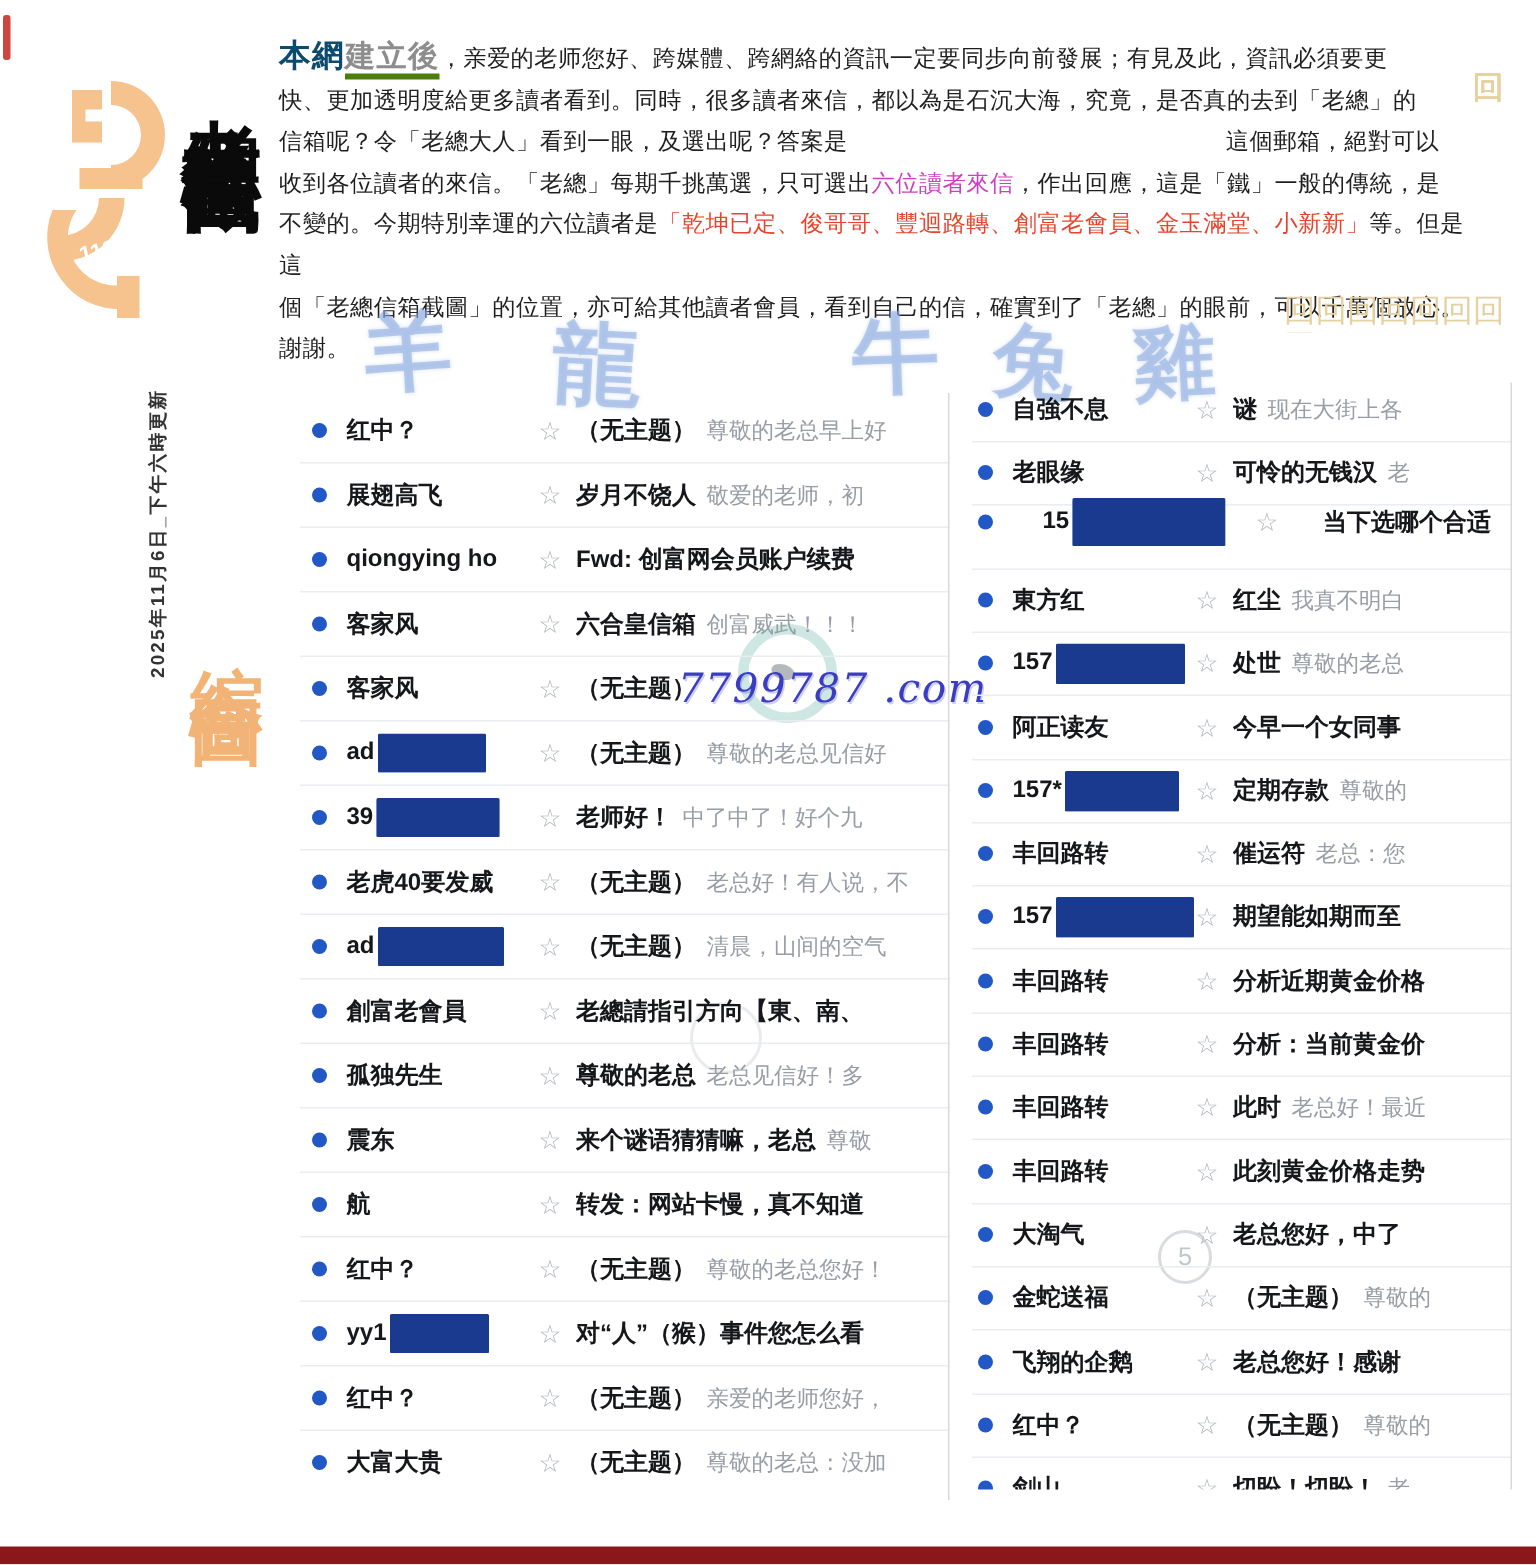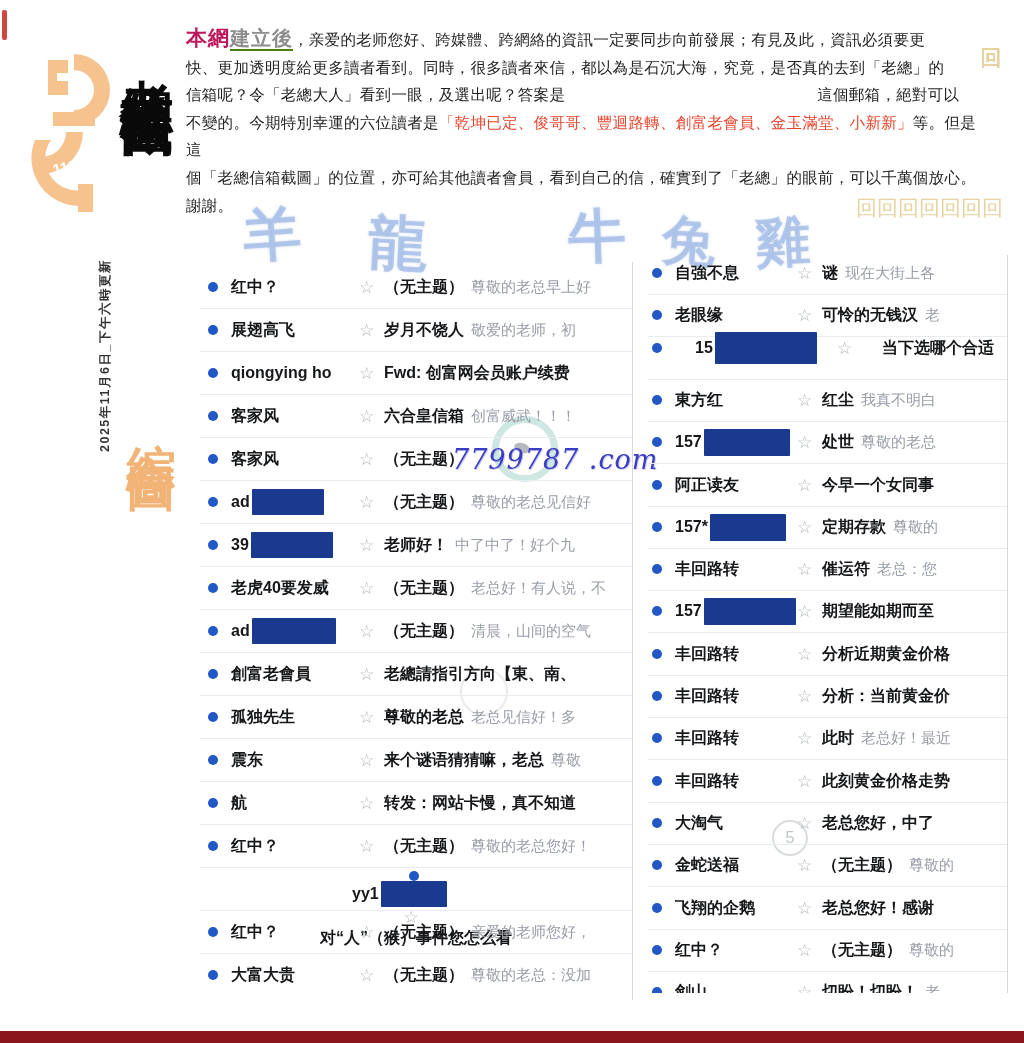--- a/index.html
+++ b/index.html
@@ -23,23 +23,23 @@
     font-size:49px; letter-spacing:12px; left:127px; top:404px; line-height:1;
   }
   .v-date {
     position:absolute; left:97px; top:452px; transform:rotate(-90deg);
     transform-origin:top left; white-space:nowrap; font-size:12.5px;
     color:#333; letter-spacing:1.5px; font-weight:600;
   }
   
   #header-text { position:absolute; left:186px; top:24px; width:800px;
     font-size:15.5px; line-height:27.6px; color:#1f1f1f; letter-spacing:.3px; }
-  #header-text .lead  { font-size:21px; font-weight:900; color:#be185d; letter-spacing:1px; }
+  #header-text .lead  { font-size:21px; font-weight:900; color:#0c4a6e; letter-spacing:1px; }
   #header-text .lead2 { font-size:20px; font-weight:700; color:#8d8d8d;
-    border-bottom:2px solid #4d7c0f; letter-spacing:1px; }
+    border-bottom:4px solid #4d7c0f; letter-spacing:1px; }
   #header-text .gap { display:inline-block; width:252px; }
   .seg-magenta { color:#cf3fc0; }
   .seg-red     { color:#e8432c; }
   
   .meander-h { position:absolute; left:856px; top:196px; width:152px; height:26px;
     overflow:hidden; color:#e6d2a0; font-size:21px; line-height:24px; letter-spacing:0; }
   .meander-v { position:absolute; left:979px; top:32px; height:172px; width:24px;
     overflow:hidden; writing-mode:vertical-rl; text-orientation:upright;
     color:#e6d2a0; font-size:21px; line-height:24px; }
   
@@ -108,20 +108,23 @@
 
   <div id="header-text">
     <div>
       <span class="lead">本網</span><span class="lead2">建立後</span><span>，亲爱的老师您好、跨媒體、跨網絡的資訊一定要同步向前發展；有見及此，資訊必須要更</span>
     </div>
     <div><span>快、更加透明度給更多讀者看到。同時，很多讀者來信，都以為是石沉大海，究竟，是否真的去到「老總」的</span></div>
     <div>
       <span>信箱呢？令「老總大人」看到一眼，及選出呢？答案是</span><span class="gap"></span><span>這個郵箱，絕對可以</span>
     </div>
     <div>
+      <span>收到各位讀者的來信。「老總」每期千挑萬選，只可選出</span><span class="seg-magenta">六位讀者來信</span><span>，作出回應，這是「鐵」一般的傳統，是</span>
+    </div>
+    <div>
       <span>不變的。今期特別幸運的六位讀者是</span><span class="seg-red">「乾坤已定、俊哥哥、豐迴路轉、創富老會員、金玉滿堂、小新新」</span><span>等。但是這</span>
     </div>
     <div><span>個「老總信箱截圖」的位置，亦可給其他讀者會員，看到自己的信，確實到了「老總」的眼前，可以千萬個放心。</span></div>
     <div><span>謝謝。</span></div>
   </div>
 
   <div class="meander-h" id="meander-h">回回回回回回回回</div>
   <div class="meander-v" id="meander-v">回回回回回回回回回</div>
 
   <div id="zodiac-layer">
@@ -253,21 +256,21 @@
       </div>
       <div class="row-sep" style="top: 566px;"></div>
       <div class="mail-row" style="top: 570px;">
         <span class="bullet"></span>
         <span class="sender">红中？</span>
         <span class="star">☆</span>
         <span class="subj">（无主题）</span>
         <span class="prev">尊敬的老总您好！</span>
       </div>
       <div class="row-sep" style="top: 609px;"></div>
-      <div class="mail-row" style="top: 613px; flex-direction: column;">
+      <div class="mail-row" style="top: 613px;">
         <span class="bullet"></span>
         <span class="sender">
           <span>yy1</span>
           <span class="redact" style="width: 66px; height: 26px;"></span>
         </span>
         <span class="star">☆</span>
         <span class="subj">对“人”（猴）事件您怎么看</span>
         <span class="prev"></span>
       </div>
       <div class="row-sep" style="top: 652px;"></div>

